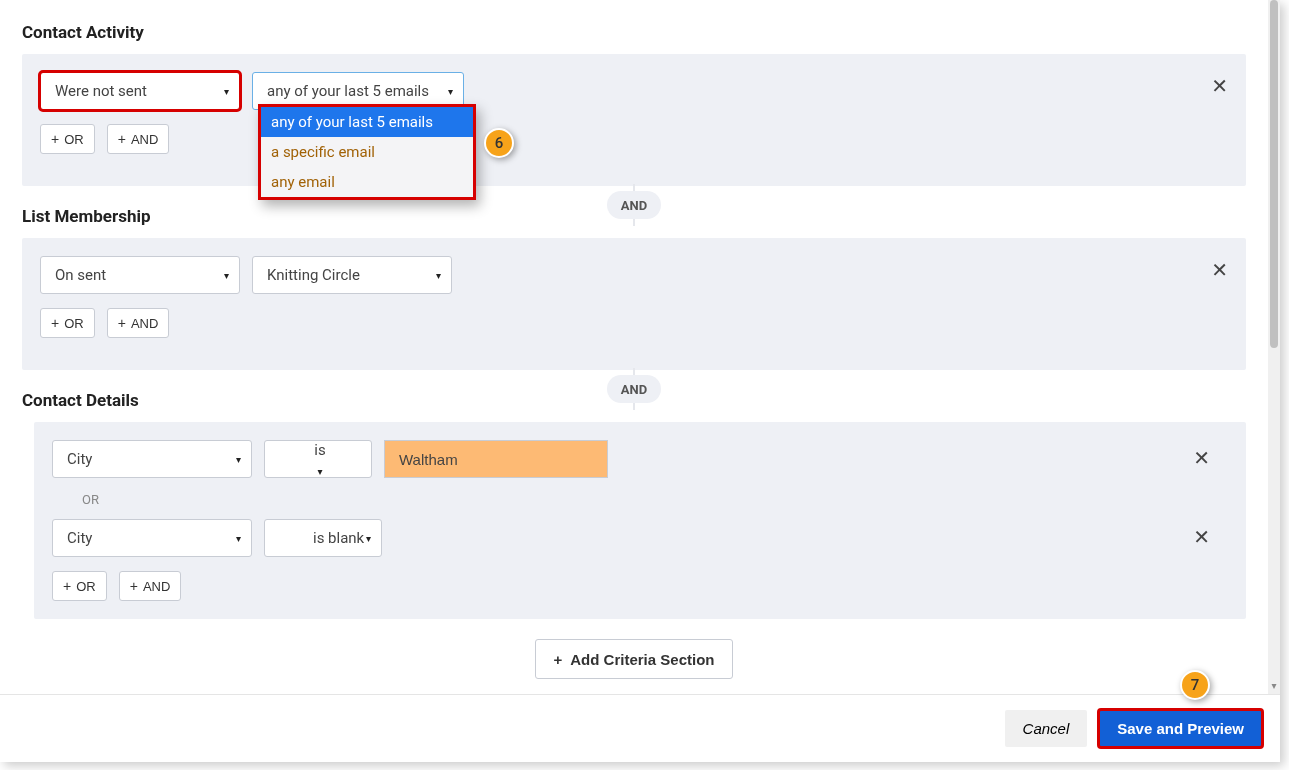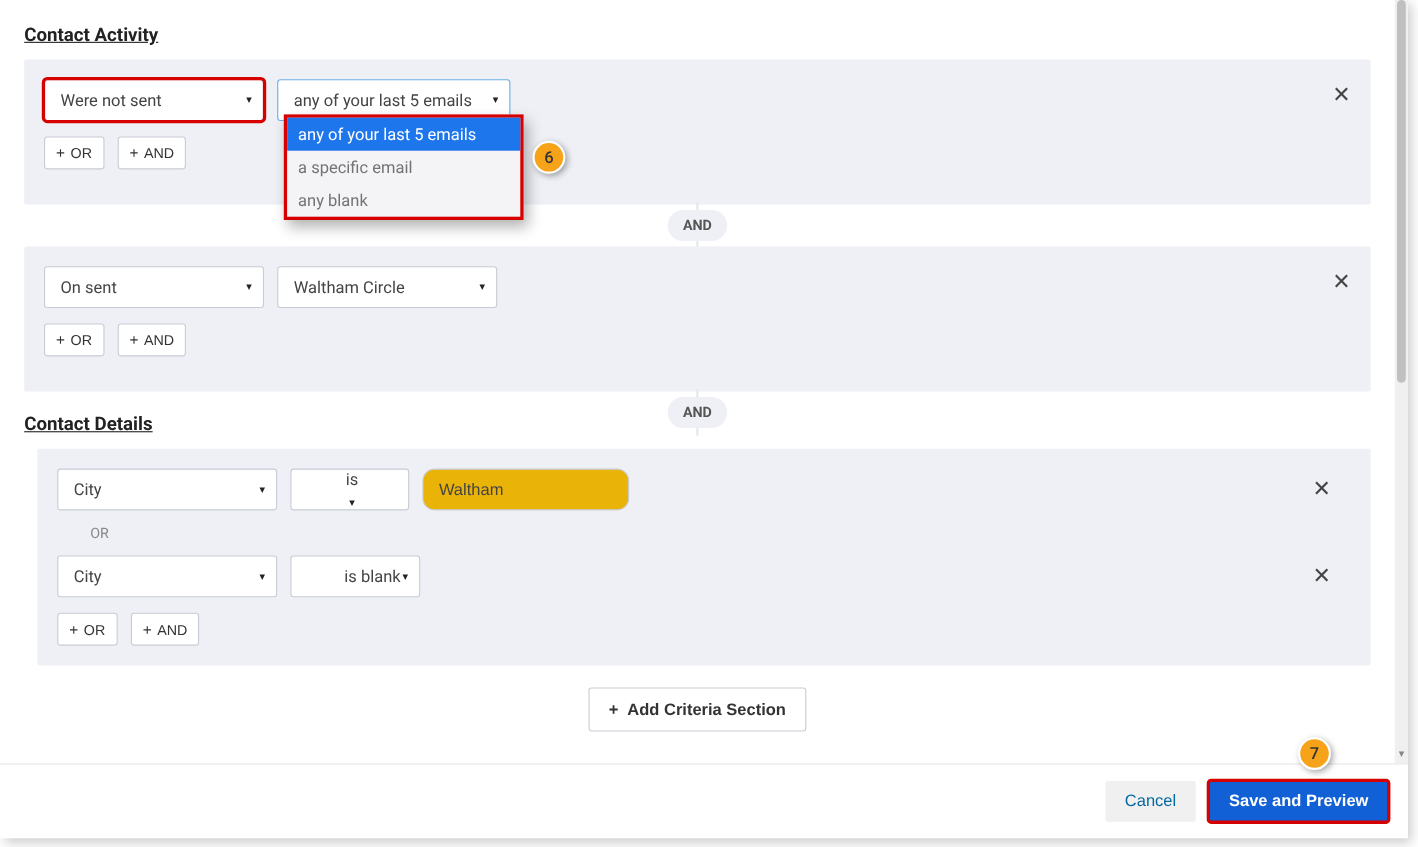--- a/index.html
+++ b/index.html
@@ -65,40 +65,40 @@
     justify-content: flex-end;
     align-items: center;
     gap: 12px;
     padding-right: 18px;
   }
   .btn-cancel {
     background: #f0f0f0;
     border: none;
     padding: 10px 18px;
     font-size: 15px;
-    color: #0369a1;
+    color: #000000;
     border-radius: 2px;
     cursor: pointer;
+    font-style: italic;
   }
   .btn-primary {
     background: #1260d6;
     border: none;
     padding: 10px 18px;
     font-size: 15px;
     color: #ffffff;
     border-radius: 2px;
     cursor: pointer;
     font-weight: 600;
   }
   .section-title {
     font-size: 17px;
     font-weight: 700;
     color: #222;
     margin: 22px 0 12px 22px;
-    text-decoration: underline;
   }
   .criteria-block {
     background: #eef0f5;
     margin: 0 22px;
     padding: 18px;
     border-radius: 2px;
     position: relative;
   }
   .row {
     display: flex;
@@ -118,28 +118,28 @@
     font-size: 15px;
     color: #444;
     cursor: pointer;
     position: relative;
   }
   .select-box.w-200 { width: 200px; }
   .select-box.w-212 { width: 212px; }
   .select-box.w-108 { width: 108px; flex-direction: column; }
   .select-box.w-118 { width: 118px; padding-left: 48px; }
   .text-input {
-    background: #eab308;
+    background: #fdba74;
     border: 1px solid #c8ccd4;
-    border-radius: 11px;
+    border-radius: 0;
     height: 38px;
     padding: 0 14px;
     font-size: 15px;
     color: #444;
-    width: 188px;
+    width: 224px;
   }
   .chevron {
     font-size: 10px;
     color: #222;
   }
   .small-btn {
     display: inline-flex;
     align-items: center;
     gap: 5px;
     background: #fff;
@@ -228,21 +228,21 @@
     left: 258px;
     width: 218px;
     background: #f4f4f6;
     border: 3px solid #d60000;
     box-shadow: 4px 6px 12px rgba(0,0,0,0.3);
     z-index: 10;
   }
   .dropdown-option {
     padding: 6px 10px;
     font-size: 15px;
-    color: #737373;
+    color: #a16207;
     cursor: pointer;
   }
   .dropdown-option.selected {
     background: #1e76ec;
     color: #fff;
   }
   .callout {
     position: absolute;
     width: 30px;
     height: 30px;
@@ -291,28 +291,29 @@
         </button>
       </div>
       <span class="close-x top-22">✕</span>
     </div>
 
     <div class="and-connector-wrap">
       <div class="and-line"></div>
       <div class="and-pill">AND</div>
     </div>
 
+    <div class="section-title" style="margin-top:-18px;">List Membership</div>
     <div class="criteria-block">
       <div class="row">
         <div class="select-box w-200">
           <span>On sent</span>
           <span class="chevron">▾</span>
         </div>
         <div class="select-box w-200">
-          <span>Waltham Circle</span>
+          <span>Knitting Circle</span>
           <span class="chevron">▾</span>
         </div>
       </div>
       <div class="row">
         <button class="small-btn">
           <span class="plus">+</span>
           <span>OR</span>
         </button>
         <button class="small-btn">
           <span class="plus">+</span>
@@ -380,19 +381,19 @@
   </div>
 
   <div class="footer-bar">
     <button class="btn-cancel">Cancel</button>
     <button class="btn-primary red-outline">Save and Preview</button>
   </div>
 
   <div class="dropdown-panel">
     <div class="dropdown-option selected">any of your last 5 emails</div>
     <div class="dropdown-option">a specific email</div>
-    <div class="dropdown-option">any blank</div>
+    <div class="dropdown-option">any email</div>
   </div>
 
   <div class="callout callout-6">6</div>
   <div class="callout callout-7">7</div>
 
 </div>
 
 </body></html>

